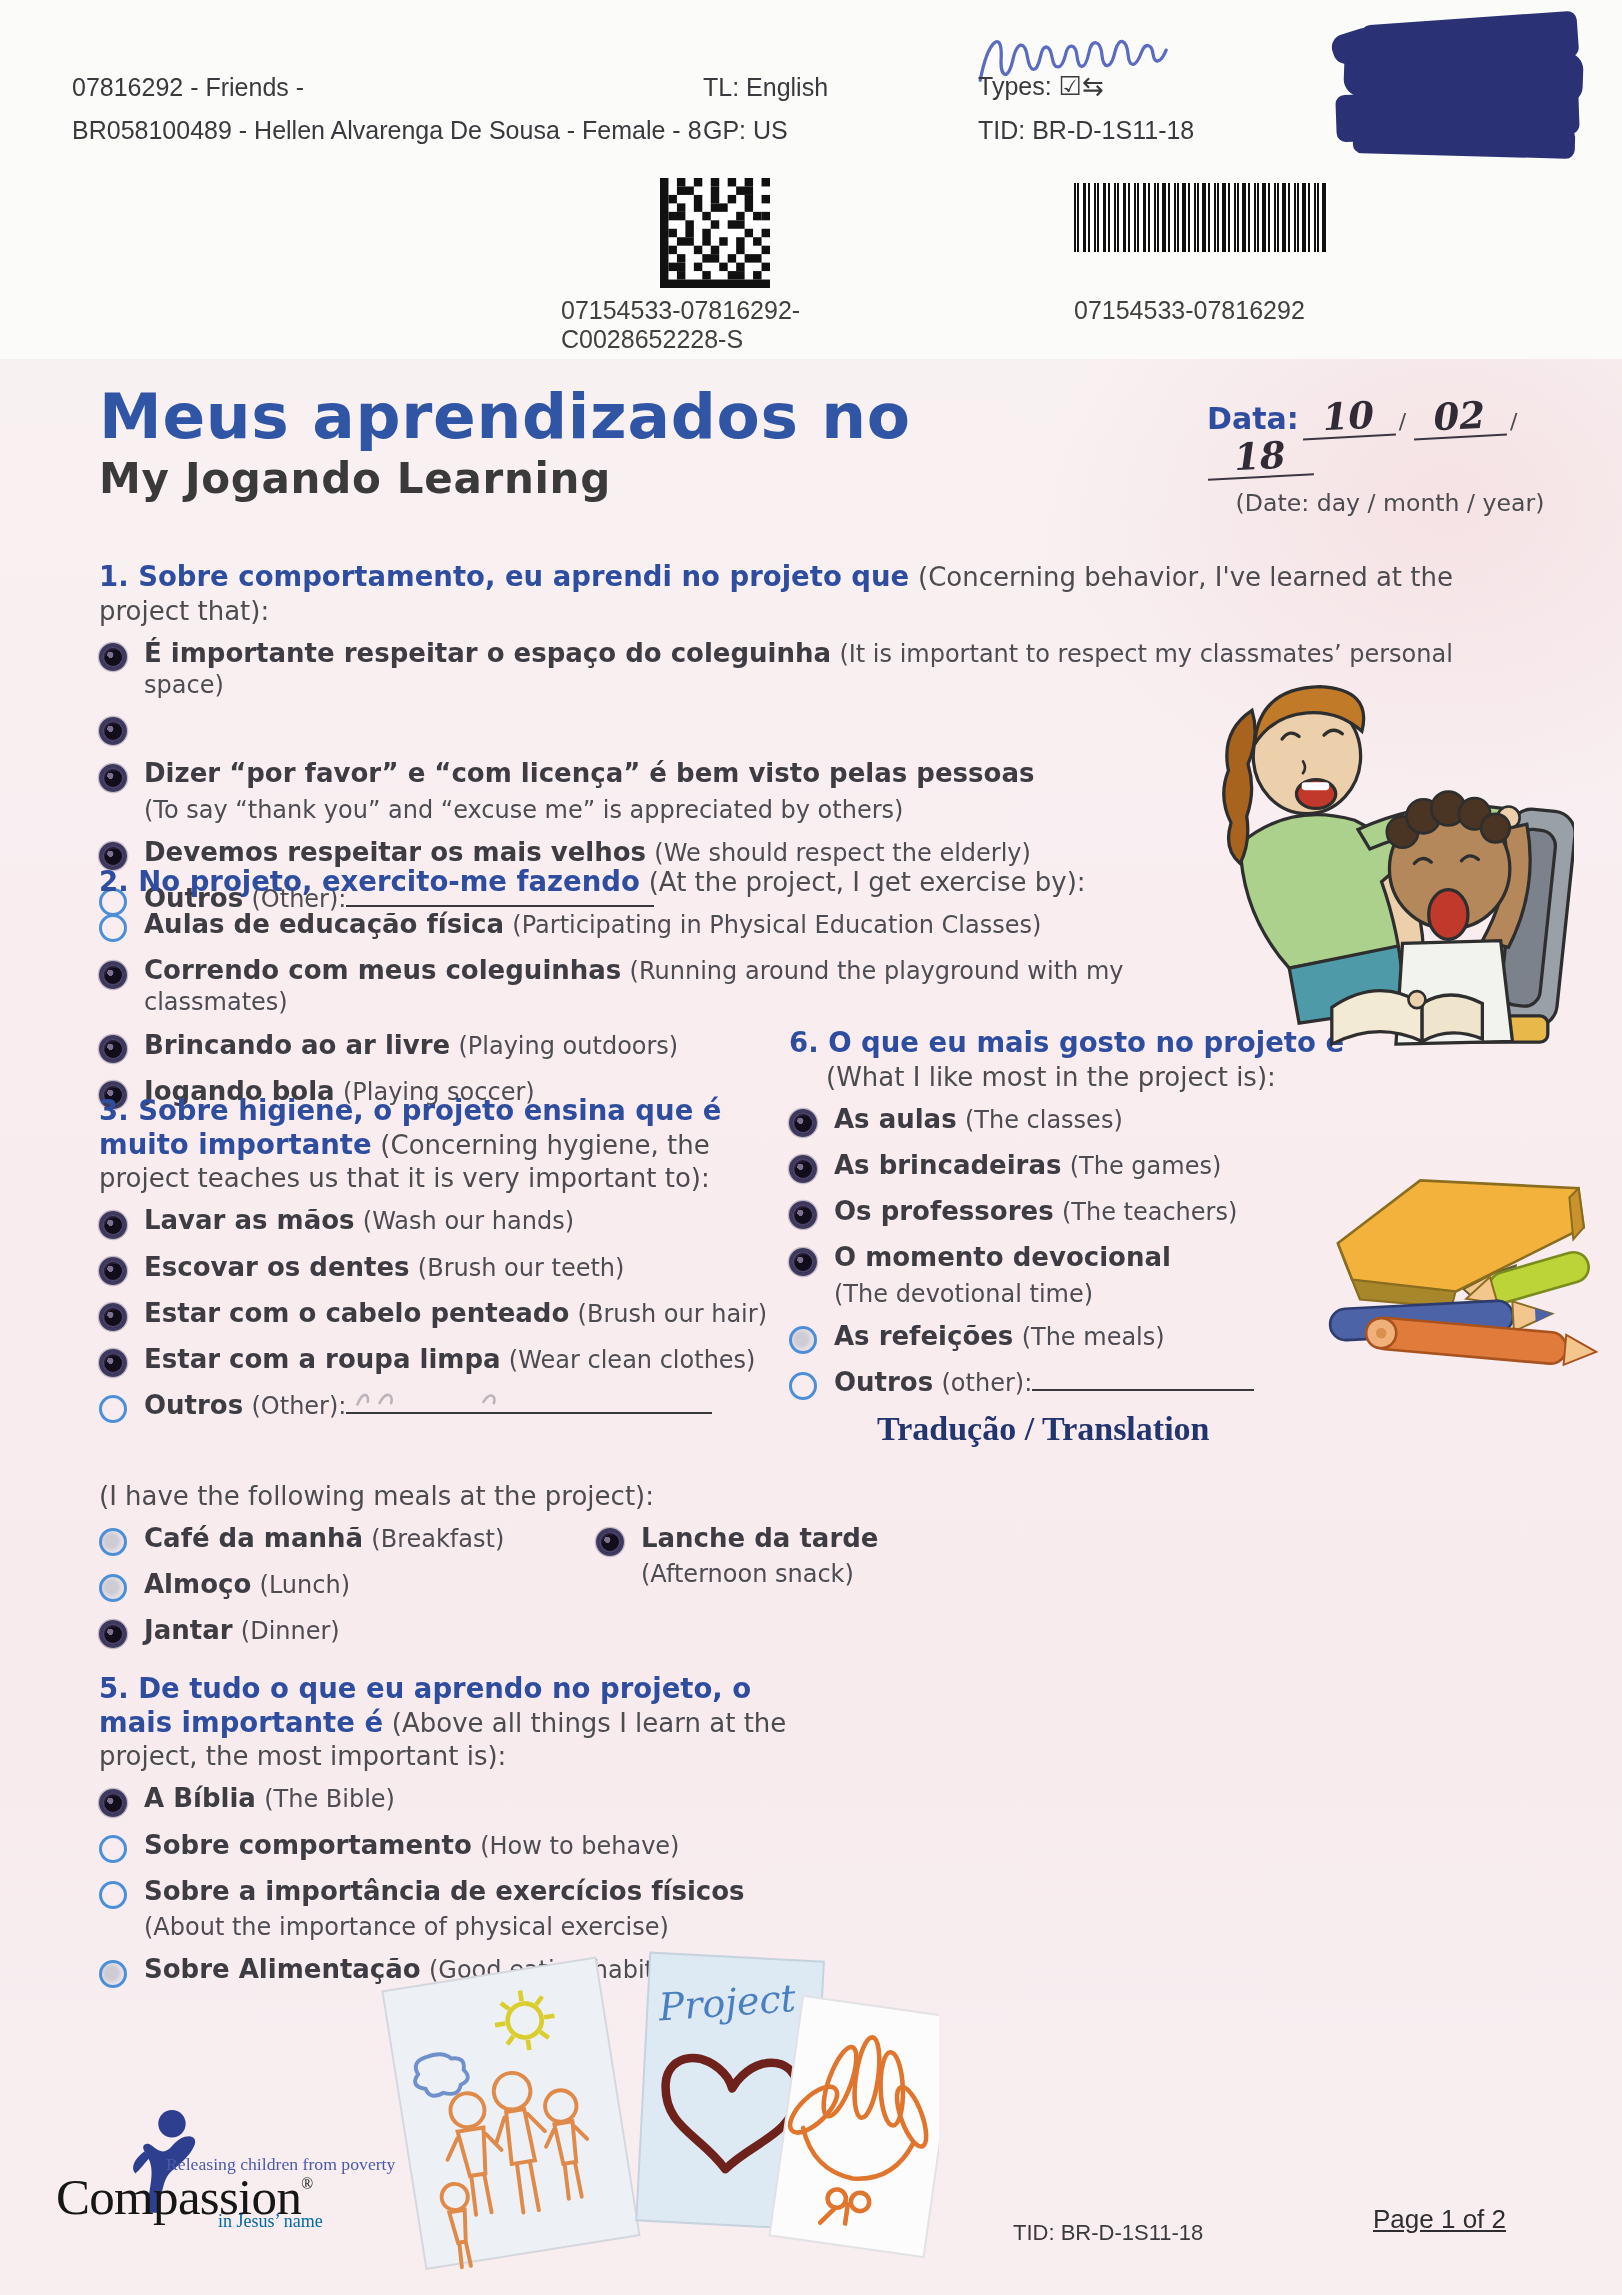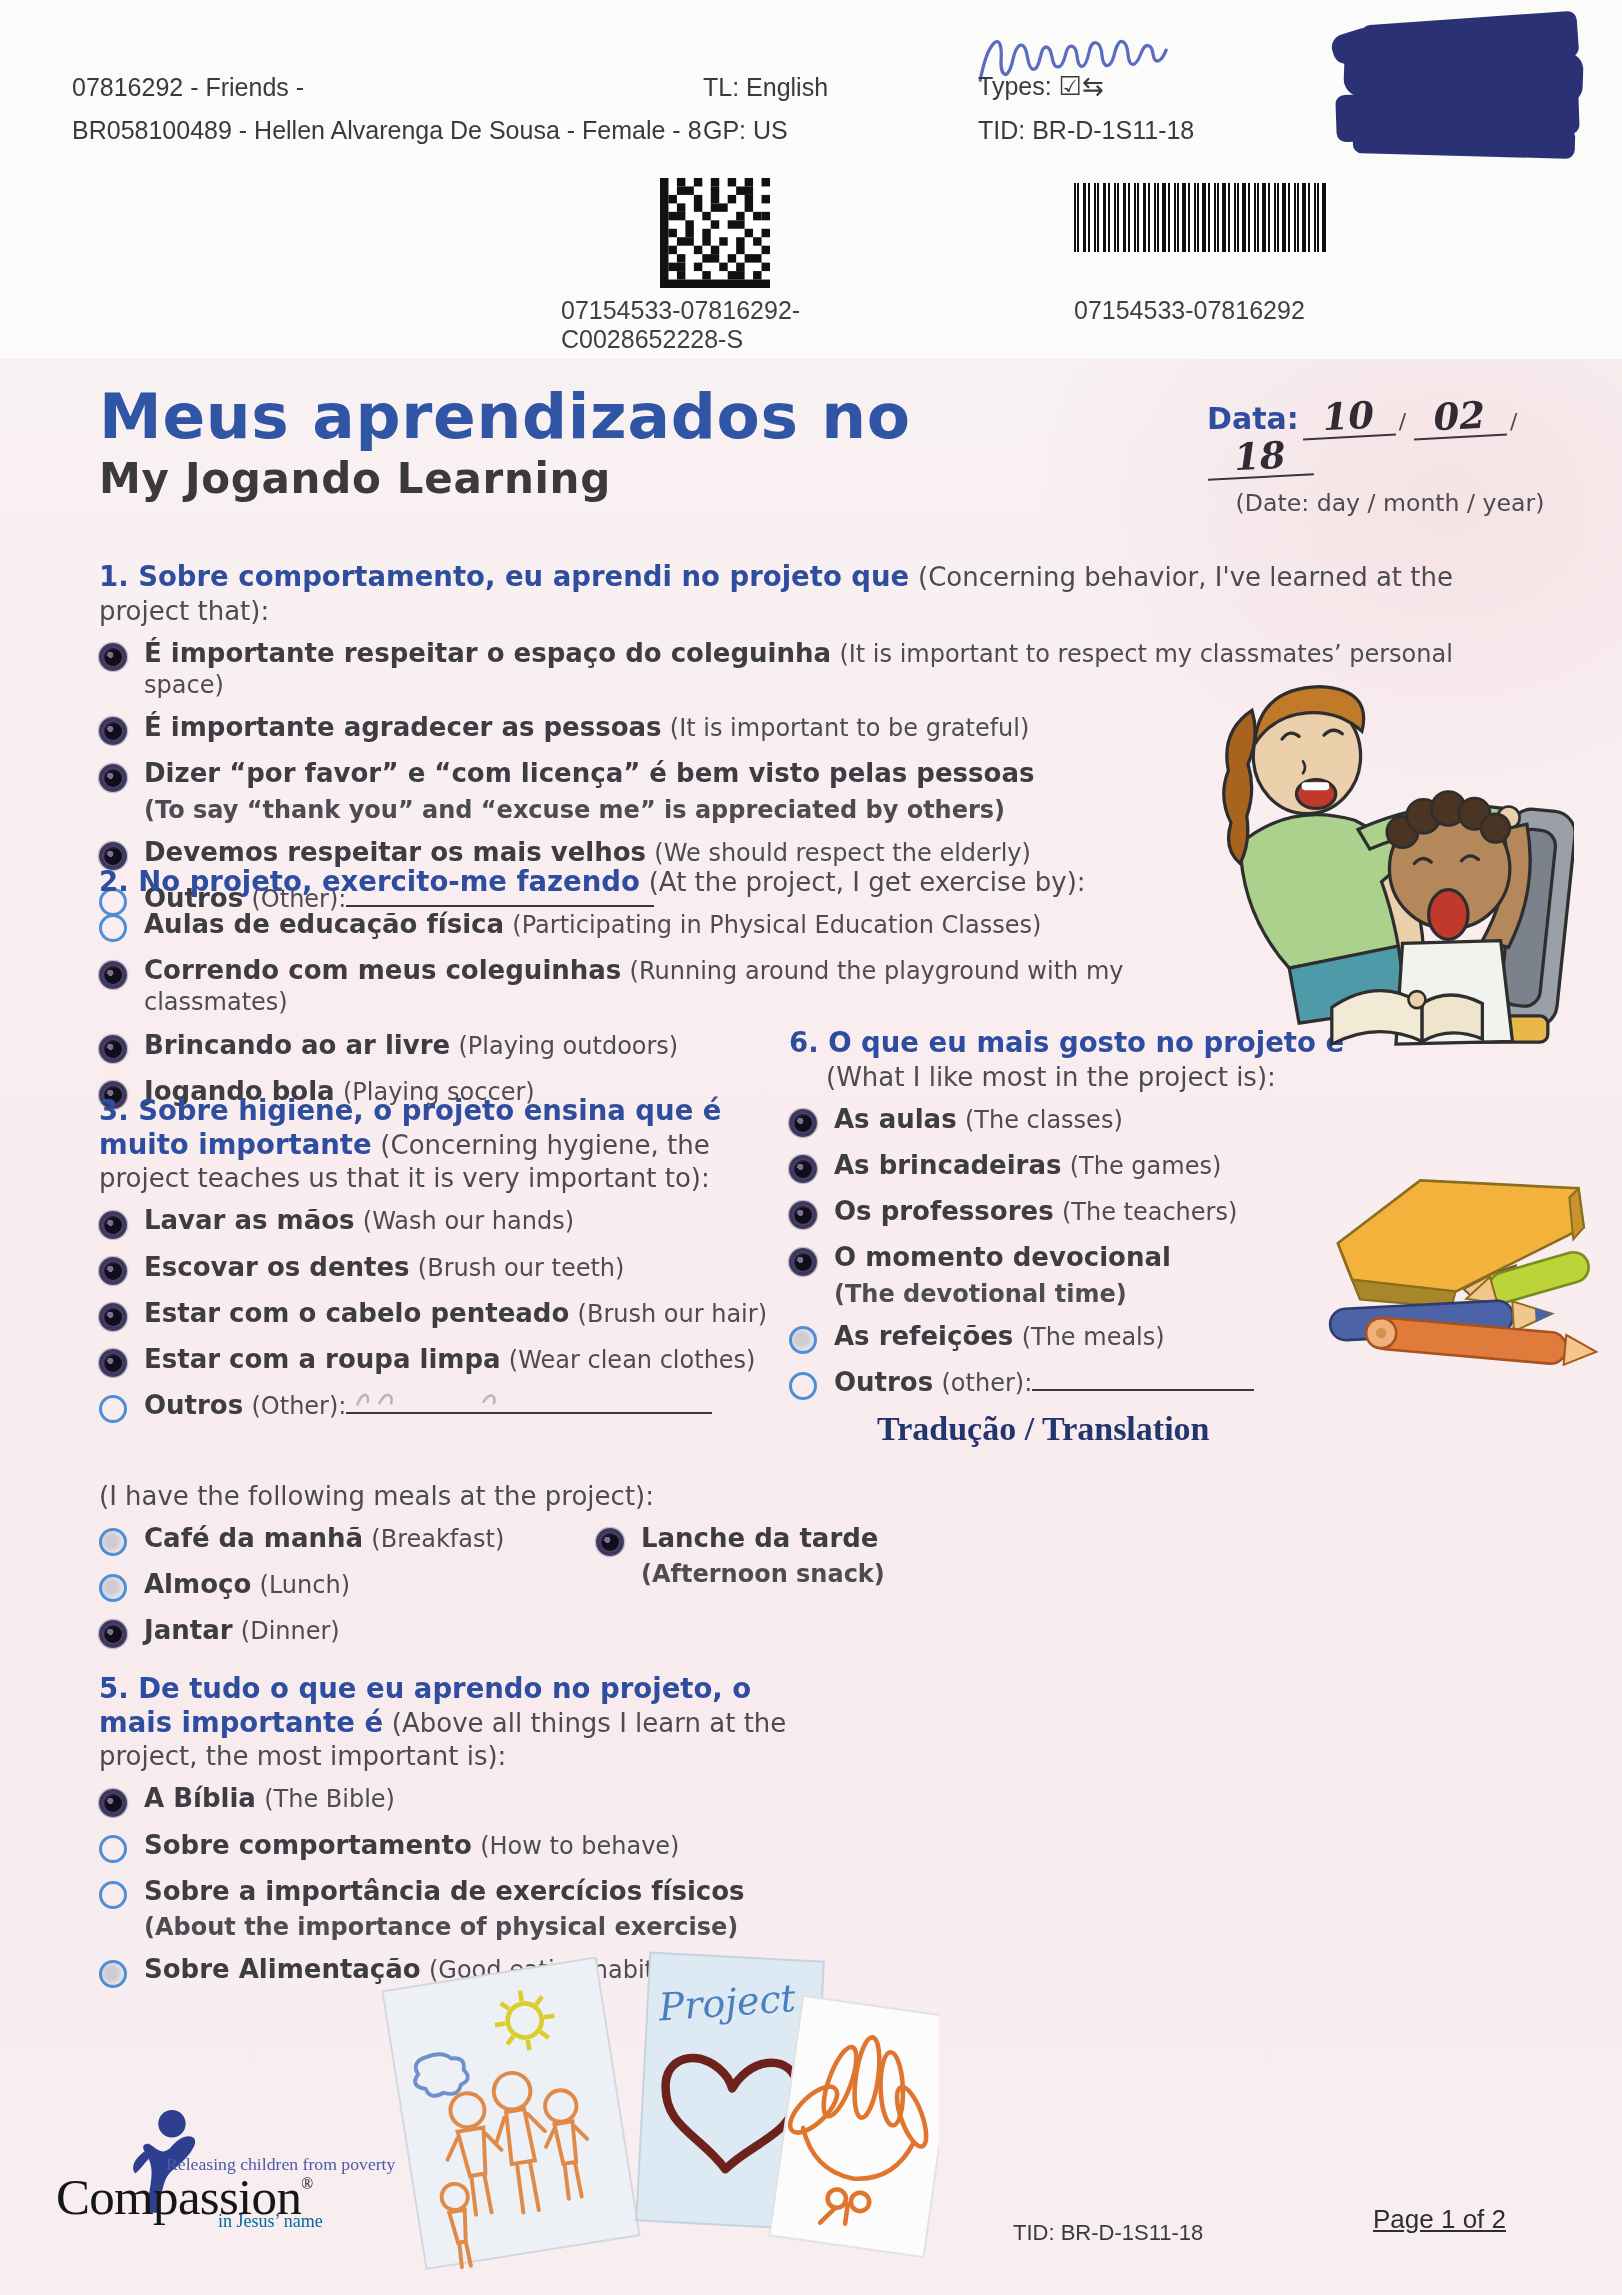--- a/index.html
+++ b/index.html
@@ -54,21 +54,21 @@
       background:transparent;}
   .cb[data-state="checked"]{border-color:#3d3a5e;
       background:radial-gradient(circle at 38% 40%,rgba(130,118,150,.95) 0 16%,transparent 17%),
                  radial-gradient(circle at 58% 62%,#120d1a 0 52%,#241c30 53% 100%);
       box-shadow:inset 0 0 0 2px #4a4168, 0 0 0 1.3px rgba(40,40,80,.25);}
   .cb[data-state="faint"]{
       background:radial-gradient(circle at 42% 46%,#cfcbd2 0 34%,#e2dee4 60%,#efecef 100%);}
   .rt{font-size:26px;line-height:1.18;}
   .rt .pt{font-weight:700;color:#3c3c42;}
   .rt .en{font-weight:400;color:#4c4c52;font-size:24px;}
-  .rt.stack .en{display:block;margin-top:6.5px;font-weight:bold;}
+  .rt.stack .en{display:block;margin-top:6.5px;}
   .wline{display:inline-block;border-bottom:2.6px solid #39393d;height:22px;vertical-align:baseline;
          position:relative;}
   .w470{width:308px;} .w560{width:366px;} .w340{width:222px;}
   .sub-col{position:absolute;left:497px;top:0;}
 
   .translation{font-family:"Liberation Serif",serif;font-weight:700;font-size:34px;color:#23356e;}
 
   
   .foot{font-family:"Liberation Sans",sans-serif;color:#3a3a3e;}
 
@@ -188,21 +188,20 @@
     <div class="sec-h">
       <span class="pt">1. Sobre comportamento, eu aprendi no projeto que</span>
       <span class="en">(Concerning behavior, I've learned at the project that):</span>
     </div>
     <div class="row">
       <span class="cb" data-state="checked"></span>
       <div class="rt"><span class="pt">É importante respeitar o espaço do coleguinha</span> <span class="en">(It is important to respect my classmates’ personal space)</span></div>
     </div>
     <div class="row">
       <span class="cb" data-state="checked"></span>
-      <div class="rt"><span class="pt">É importante agradecer as pessoas</span> <span class="en">(It is important to be grateful)</span></div>
     </div>
     <div class="row">
       <span class="cb" data-state="checked"></span>
       <div class="rt stack"><span class="pt">Dizer “por favor” e “com licença” é bem visto pelas pessoas</span> <span class="en">(To say “thank you” and “excuse me” is appreciated by others)</span></div>
     </div>
     <div class="row">
       <span class="cb" data-state="checked"></span>
       <div class="rt"><span class="pt">Devemos respeitar os mais velhos</span> <span class="en">(We should respect the elderly)</span></div>
     </div>
     <div class="row">

